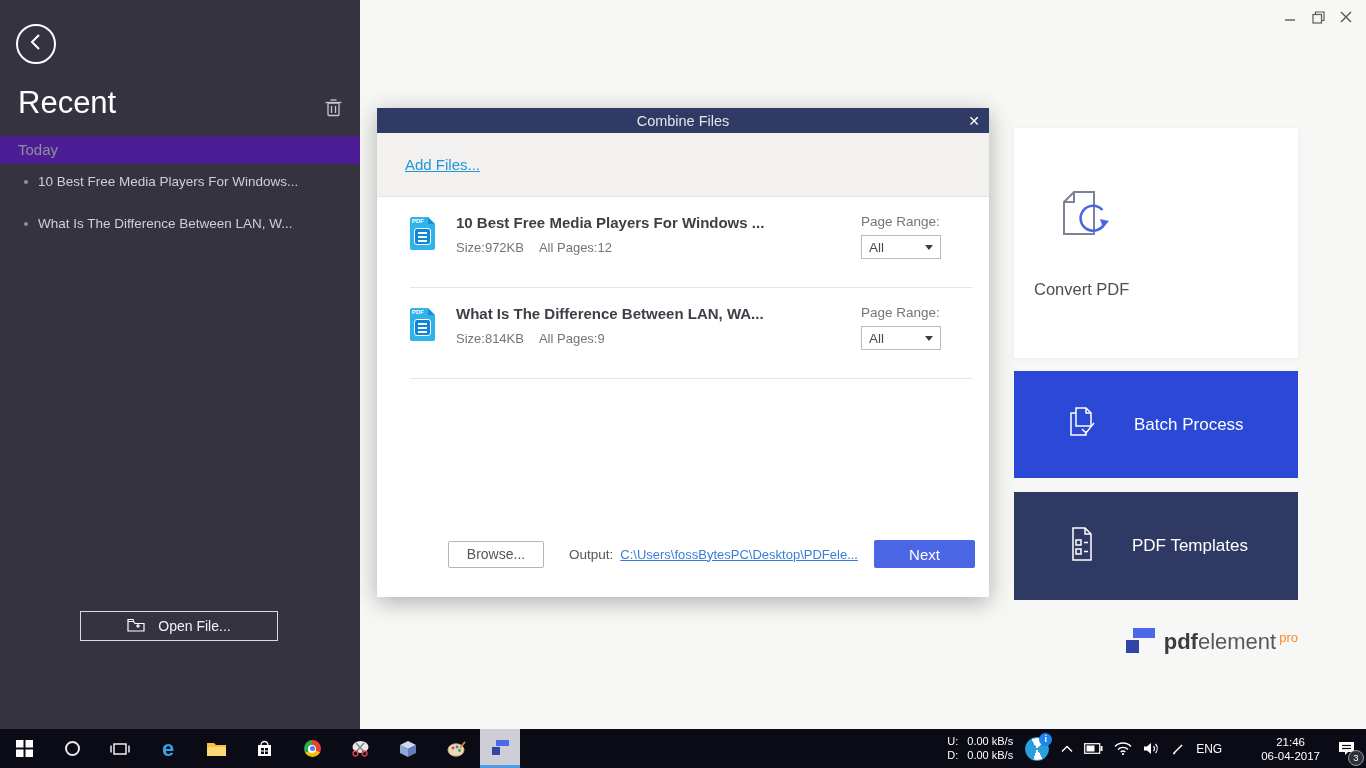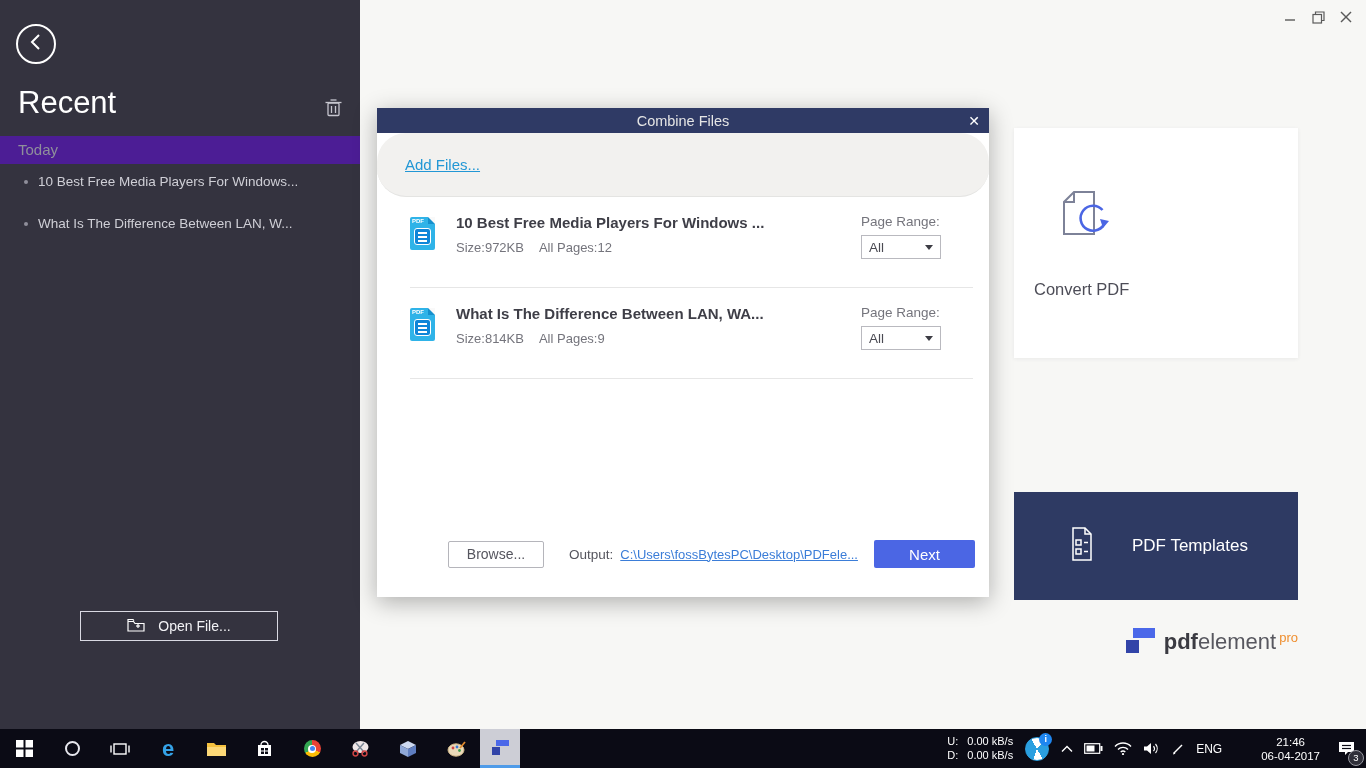--- a/index.html
+++ b/index.html
@@ -49,21 +49,21 @@
 
   
   .dialog { position:absolute; left:377px; top:108px; width:612px; height:489px; background:#fff;
             box-shadow:0 5px 22px rgba(0,0,0,.30); }
   .dlg-titlebar { height:25px; background:#2f3a65; position:relative; display:flex; align-items:center;
                   justify-content:center; }
   .dlg-title { color:#e5e5e5; font-size:14.5px; }
   .dlg-close { position:absolute; right:0; top:0; width:30px; height:25px; display:flex; align-items:center;
                justify-content:center; color:#fff; font-size:14px; cursor:pointer; }
   .dlg-addfiles { height:64px; background:#f2f1ef; border-bottom:1px solid #e4e4e2; display:flex;
-                  align-items:center; padding-left:28px;border-radius:29px; }
+                  align-items:center; padding-left:28px; }
   .addfiles-link { color:#2297d5; font-size:15px; text-decoration:underline; cursor:pointer; }
   .file-row { display:flex; align-items:flex-start; height:90px; padding:17px 48px 0 33px; }
   .pdf-icon { position:relative; width:25px; height:33px; background:#2fb3e8; border-radius:2px;
               margin:3px 21px 0 0; flex:none; }
   .pdf-icon .fold { position:absolute; right:0; top:0; width:0; height:0;
                     border-left:7px solid #1590cd; border-top:7px solid #f9f9f9; }
   .pdf-icon .tag { position:absolute; left:2px; top:1px; color:#fff; font-size:6px; font-weight:700; }
   .pdf-icon .sheet { position:absolute; left:4px; top:11px; width:17px; height:17px; background:#0f86d8;
                      border:1px solid #fff; border-radius:3px;
                      background-image:linear-gradient(#fff,#fff),linear-gradient(#fff,#fff),linear-gradient(#fff,#fff);
@@ -201,20 +201,33 @@
         <svg width="62" height="54" viewBox="0 0 62 54">
           <path d="M20 4 H40 V46 H10 V14 Z" fill="none" stroke="#7d8298" stroke-width="2"></path>
           <path d="M20 4 V14 H10" fill="none" stroke="#7d8298" stroke-width="2"></path>
           <path d="M48.5 22 A 12.5 12.5 0 1 0 51 34" fill="none" stroke="#4b66e4" stroke-width="2.6"></path>
           <polygon points="46,31 55,33 49,40" fill="#4b66e4"></polygon>
         </svg>
       </div>
       <div class="label">Convert PDF</div>
     </div>
 
+    <div class="card card-batch">
+      <span class="card-row-icon">
+        <svg width="40" height="40" viewBox="0 0 40 40">
+          <g fill="none" stroke="#fff" stroke-width="1.5">
+            <path d="M14 5 h10 l5 5 v13 h-15 z"></path>
+            <path d="M14 10 h-5 v22 h15 v-4"></path>
+            <path d="M24 5 v5 h5"></path>
+            <polyline points="20,26 24,30 32,20"></polyline>
+          </g>
+        </svg>
+      </span>
+      <span class="card-row-label">Batch Process</span>
+    </div>
 
     <div class="card card-templates">
       <span class="card-row-icon">
         <svg width="38" height="40" viewBox="0 0 38 40">
           <g fill="none" stroke="#fff" stroke-width="1.5">
             <path d="M11 4 h12 l6 6 v26 h-18 z"></path>
             <path d="M23 4 v6 h6"></path>
             <rect x="14" y="16" width="5" height="5"></rect>
             <line x1="22" y1="18.5" x2="26" y2="18.5"></line>
             <rect x="14" y="25" width="5" height="5"></rect>

